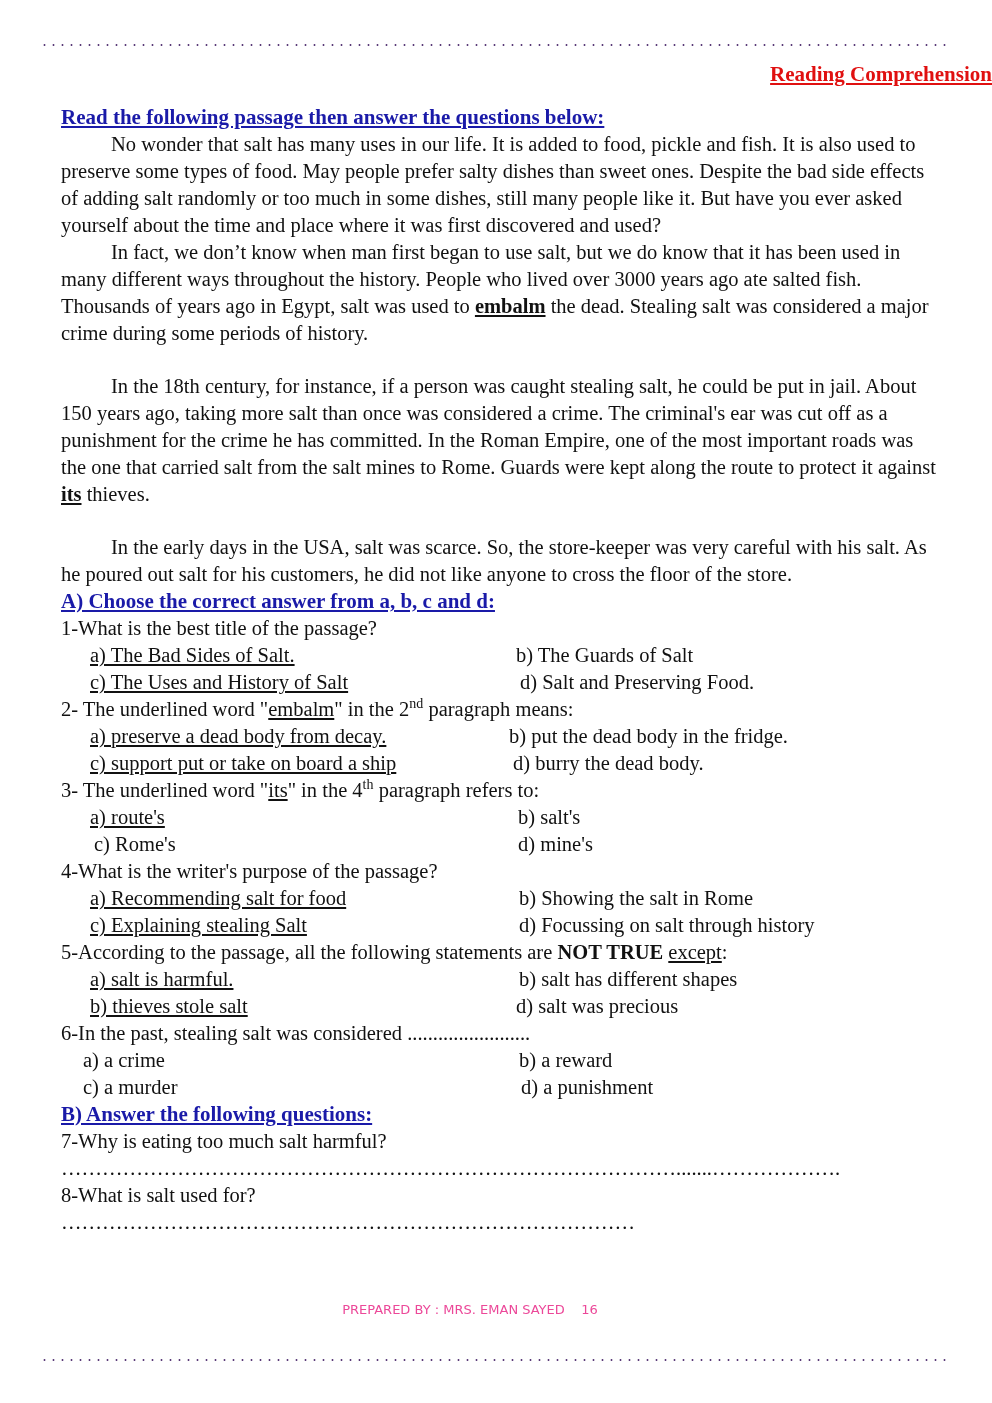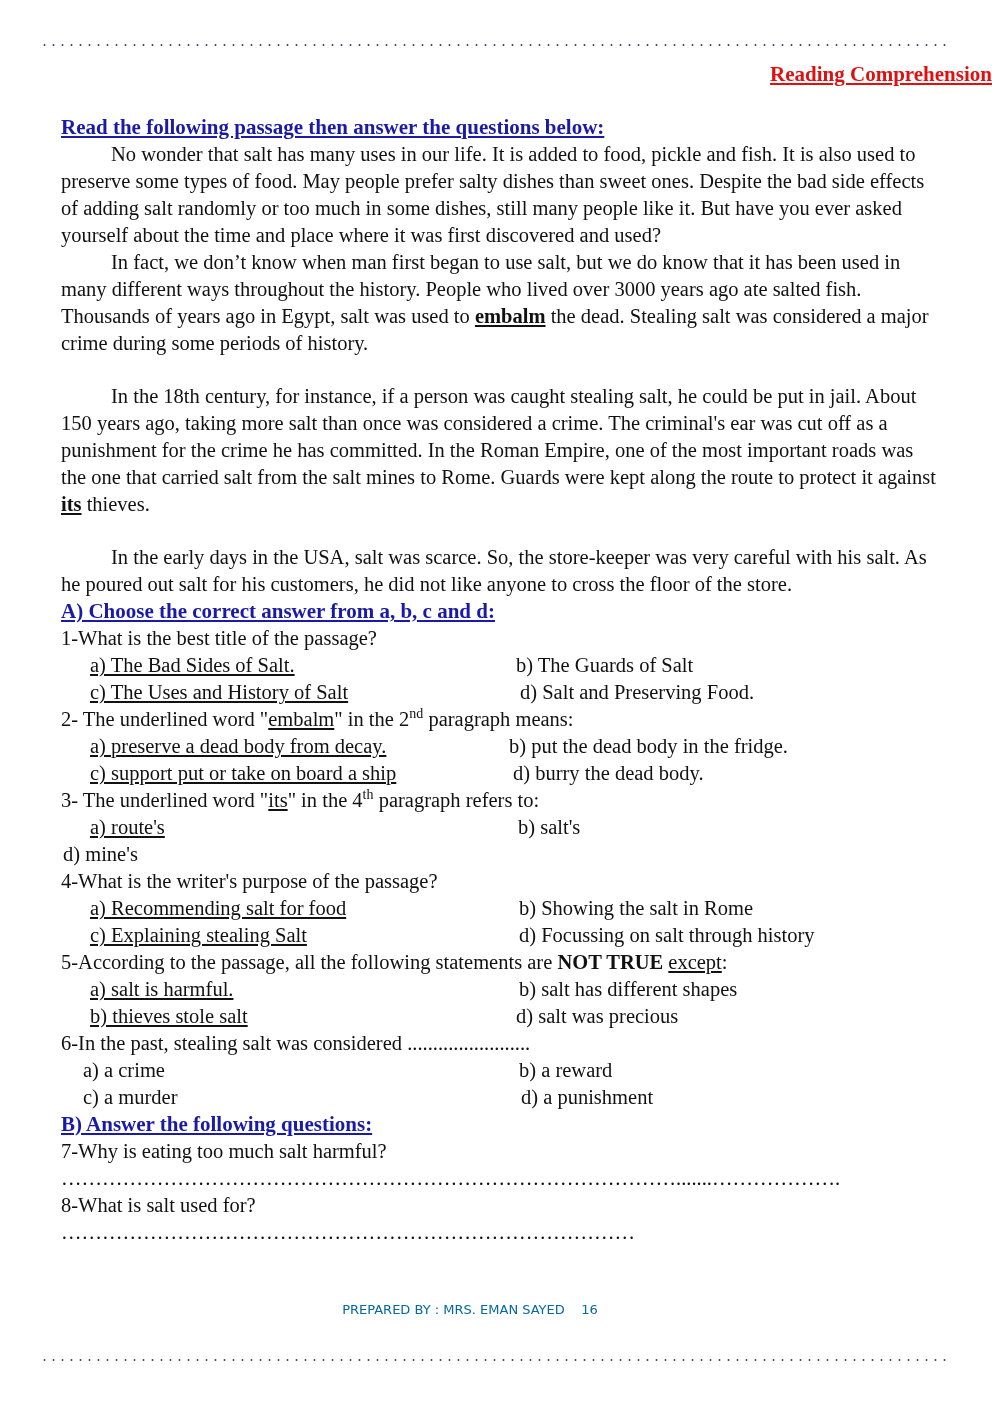--- a/index.html
+++ b/index.html
@@ -5,34 +5,34 @@
   html, body { margin: 0; padding: 0; background: #ffffff; }
   body { width: 992px; height: 1403px; position: relative; overflow: hidden;
          font-family: "Liberation Serif", serif; color: #111; }
   .dots { position: absolute; left: 40px; right: 40px; height: 4px;
           background-image: radial-gradient(circle, #5a3b78 0.9px, transparent 1.2px);
           background-size: 9px 4px; background-repeat: repeat-x; }
   .dots.top { top: 43px; }
   .dots.bottom { top: 1358px; }
   .title { position: absolute; top: 62px; left: 0; width: 992px; text-align: right;
            color: #e01010; font-weight: bold; font-size: 21px; text-decoration: underline; }
-  .content { position: absolute; top: 114px; left: 61px; width: 880px;
+  .content { position: absolute; top: 104px; left: 61px; width: 880px;
              font-size: 20.5px; line-height: 27px; }
   .heading { color: #1a1aa8; font-weight: bold; text-decoration: underline; font-size: 21px; }
   p { margin: 0; }
   .indent { text-indent: 50px; }
   .gap { height: 26px; }
   .kw { font-weight: bold; text-decoration: underline; }
   .ul { text-decoration: underline; }
   .opts { display: grid; grid-template-columns: 455px auto; }
   .opts span { display: block; }
   .oa { padding-left: 29px; text-decoration: underline; }
   .dotsline { letter-spacing: 0px; white-space: nowrap; overflow: hidden; }
   .footer { position: absolute; top: 1302px; left: 0; width: 940px; text-align: center;
-            font-family: "DejaVu Sans", sans-serif; font-size: 13px; color: #0369a1; }
+            font-family: "DejaVu Sans", sans-serif; font-size: 13px; color: #ec4899; }
   sup { font-size: 14px; line-height: 0; }
 </style>
 </head>
 <body>
 
 <div class="dots top"></div>
 
 <div class="title">Reading Comprehension</div>
 
 <div class="content">
@@ -60,20 +60,21 @@
     <span class="oa">a) preserve a dead body from decay.</span>
     <span style="margin-left:-7px">b) put the dead body in the fridge.</span>
     <span class="oa">c) support put or take on board a ship</span>
     <span style="margin-left:-3px">d) burry the dead body.</span>
   </div>
 
   <p><span>3- The underlined word "</span><span class="ul">its</span><span>" in the 4</span><sup>th</sup><span> paragraph refers to:</span></p>
   <div class="opts">
     <span class="oa">a) route's</span>
     <span style="padding-left:2px">b) salt's</span>
+    <span style="padding-left:33px">c) Rome's</span>
     <span style="padding-left:2px">d) mine's</span>
   </div>
 
   <p>4-What is the writer's purpose of the passage?</p>
   <div class="opts">
     <span class="oa">a) Recommending salt for food</span>
     <span style="padding-left:3px">b) Showing the salt in Rome</span>
     <span class="oa">c) Explaining stealing Salt</span>
     <span style="padding-left:3px">d) Focussing on salt through history</span>
   </div>

